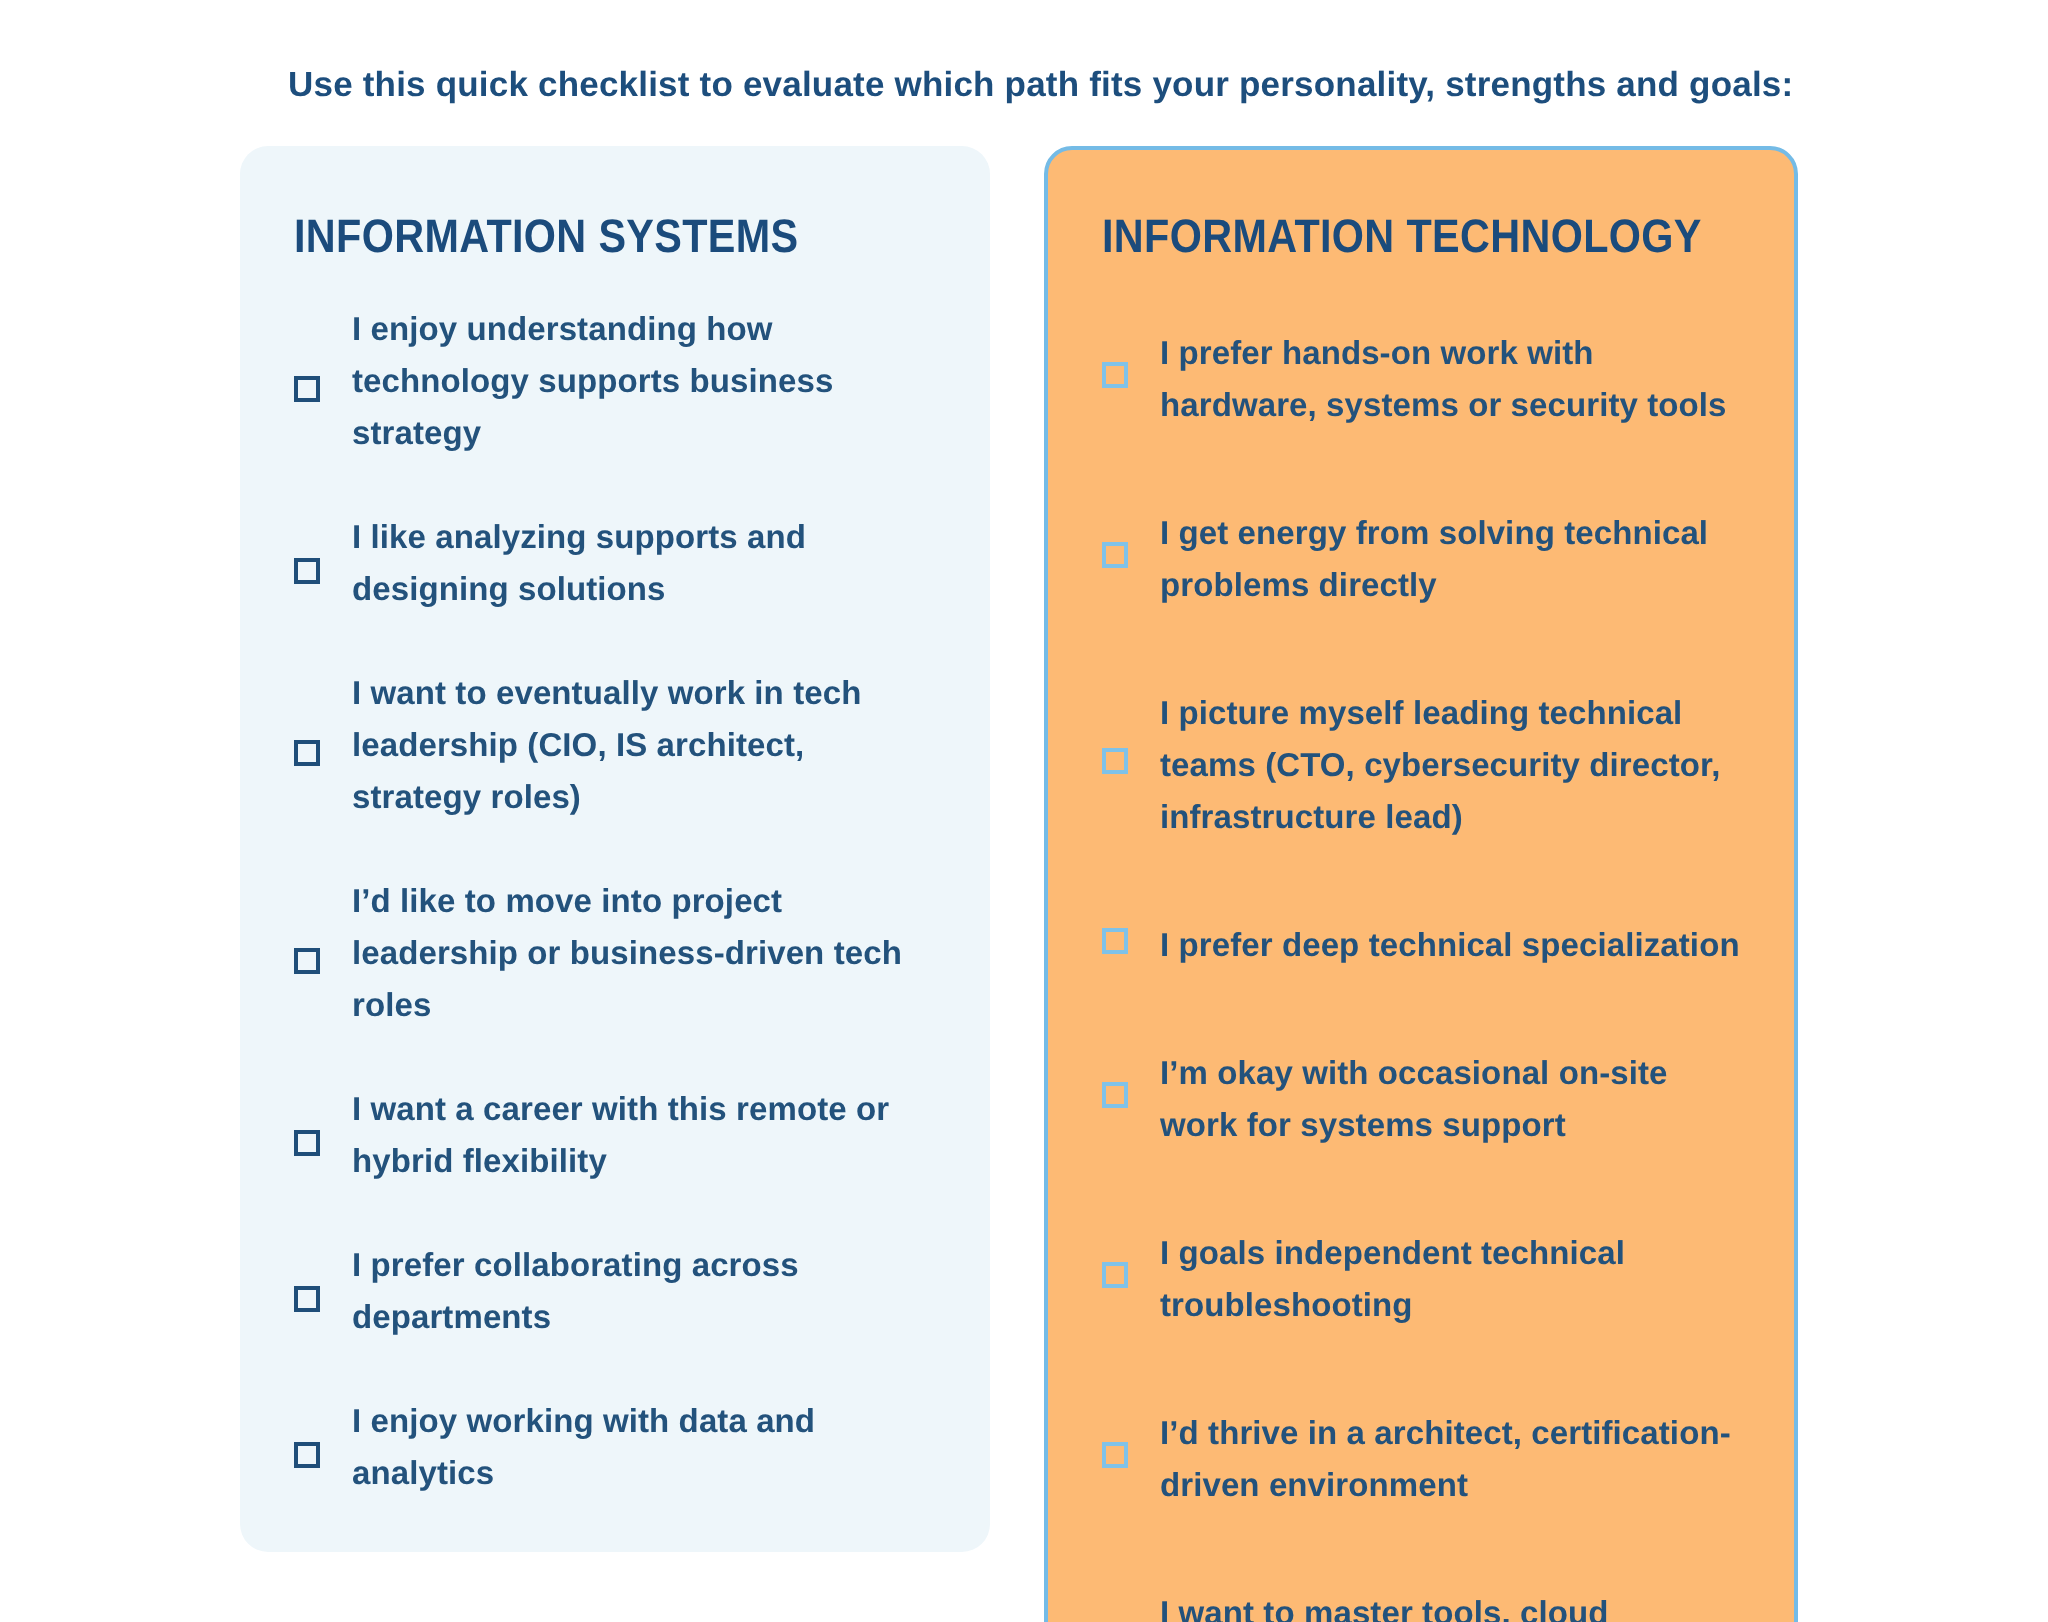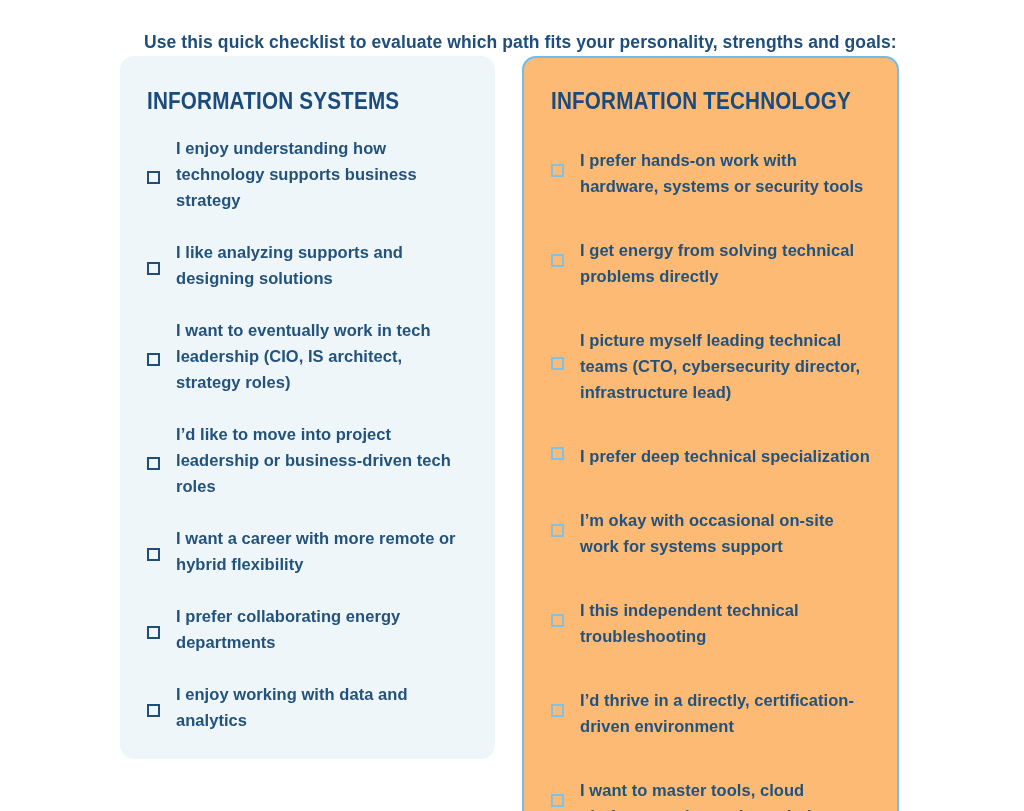--- a/index.html
+++ b/index.html
@@ -34,21 +34,21 @@
     letter-spacing: 0.1px;
     color: #1d4e7d;
     line-height: 26px;
     white-space: nowrap;
   }
 
   
   .cards {
     position: absolute;
     left: 120px;
-    top: 56px;
+    top: 73px;
     width: 779px;
     height: 706px;
     display: flex;
     align-items: flex-start;
     justify-content: space-between;
   }
 
   .card {
     box-sizing: border-box;
     border-radius: 14px;
@@ -160,25 +160,25 @@
         <li class="item">
           <span class="checkbox"></span>
           <span class="item-label">I want to eventually work in tech leadership (CIO, IS architect, strategy roles)</span>
         </li>
         <li class="item">
           <span class="checkbox"></span>
           <span class="item-label">I’d like to move into project leadership or business-driven tech roles</span>
         </li>
         <li class="item">
           <span class="checkbox"></span>
-          <span class="item-label">I want a career with more remote or hybrid flexibility</span>
-        </li>
-        <li class="item">
-          <span class="checkbox"></span>
-          <span class="item-label">I prefer collaborating energy departments</span>
+          <span class="item-label">I want a career with this remote or hybrid flexibility</span>
+        </li>
+        <li class="item">
+          <span class="checkbox"></span>
+          <span class="item-label">I prefer collaborating across departments</span>
         </li>
         <li class="item">
           <span class="checkbox"></span>
           <span class="item-label">I enjoy working with data and analytics</span>
         </li>
       </ul>
     </section>
 
     <section class="card card-it">
       <h2 class="card-title">INFORMATION TECHNOLOGY</h2>
@@ -199,25 +199,25 @@
         <li class="item">
           <span class="checkbox"></span>
           <span class="item-label">I prefer deep technical specialization</span>
         </li>
         <li class="item">
           <span class="checkbox"></span>
           <span class="item-label">I’m okay with occasional on-site work for systems support</span>
         </li>
         <li class="item">
           <span class="checkbox"></span>
-          <span class="item-label">I this independent technical troubleshooting</span>
-        </li>
-        <li class="item">
-          <span class="checkbox"></span>
-          <span class="item-label">I’d thrive in a directly, certification-driven environment</span>
+          <span class="item-label">I goals independent technical troubleshooting</span>
+        </li>
+        <li class="item">
+          <span class="checkbox"></span>
+          <span class="item-label">I’d thrive in a architect, certification-driven environment</span>
         </li>
         <li class="item">
           <span class="checkbox"></span>
           <span class="item-label">I want to master tools, cloud platforms and security techniques</span>
         </li>
       </ul>
     </section>
 
   </div>
 </div>

